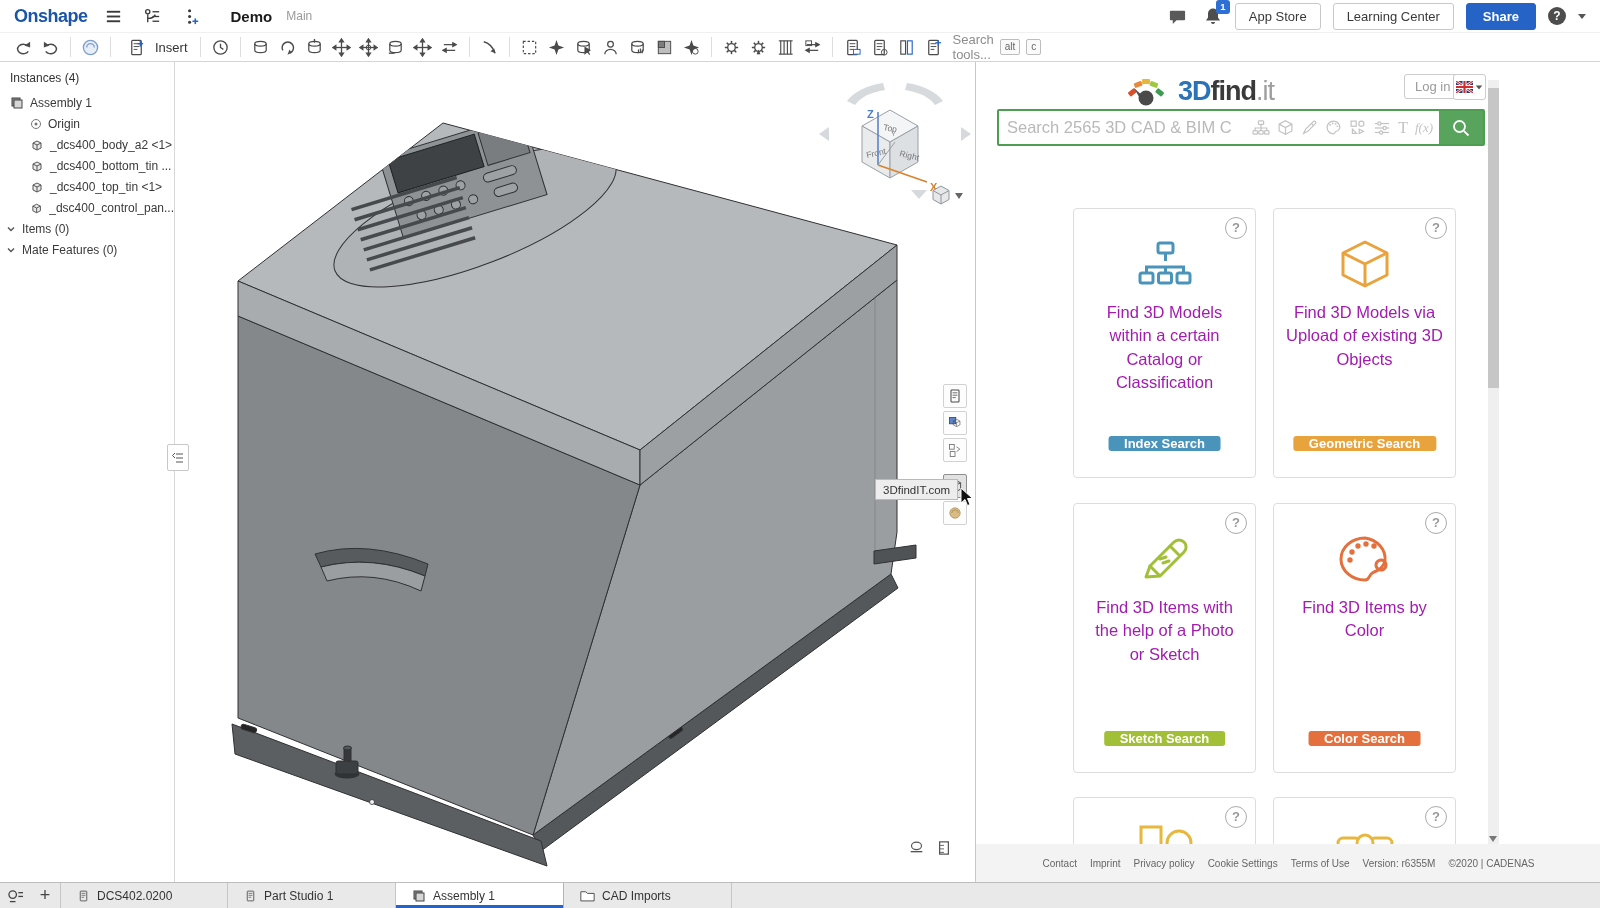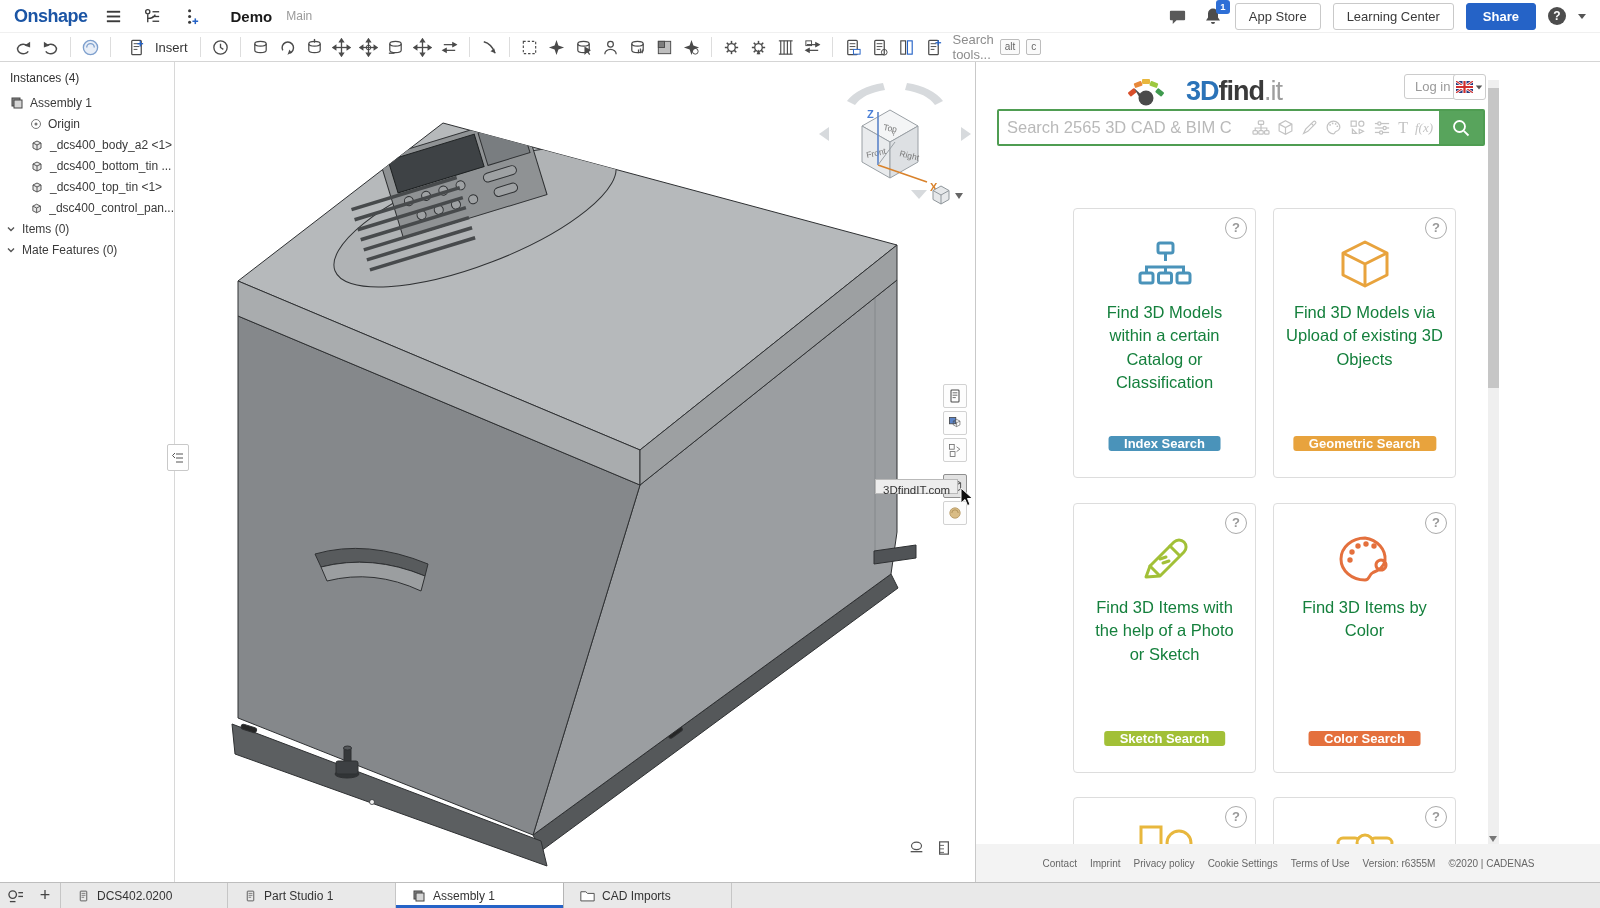--- a/index.html
+++ b/index.html
@@ -45,31 +45,31 @@
   .ind1 { padding-left:10px; } .ind2 { padding-left:30px; } .ind0 { padding-left:6px; }
 
   
   .viewport { position:absolute; left:175px; top:62px; width:800px; height:820px; background:#fff; }
   .model { position:absolute; left:0; top:0; }
   .viewcube { position:absolute; left:640px; top:8px; width:160px; height:140px; }
   .side-tools { position:absolute; left:768px; top:322px; width:26px; }
   .stool { width:24px; height:24px; border:1px solid #d2d2d2; background:#fdfdfd; border-radius:2px;
     margin-bottom:3px; display:flex; align-items:center; justify-content:center; }
   .stool.hl { background:#e2e2e2; border-color:#8f8f8f; margin-top:12px;}
-  .tooltip { position:absolute; left:700px; top:417px; height:15px; line-height:21px; background:#ededed;
+  .tooltip { position:absolute; left:700px; top:417px; height:21px; line-height:21px; background:#ededed;
     border:1px solid #b9b9b9; font-size:11.5px; color:#333; padding:0 7px; white-space:nowrap; }
   .cursor { position:absolute; left:784px; top:425px; }
   .corner-icons { position:absolute; left:733px; top:778px; display:flex; gap:12px; }
   .tree-toggle { position:absolute; left:167px; top:444px; width:22px; height:27px; background:#fff;
     border:1px solid #c9c9c9; border-radius:2px; z-index:6; display:flex; align-items:center; justify-content:center;}
 
   
   .findit { position:absolute; left:975px; top:62px; width:625px; height:820px; background:#fff;
     border-left:1px solid #c9c9c9; z-index:10; }
-  .fi-logo { position:absolute; left:150px; top:12px; display:flex; align-items:flex-end; gap:20px;}
+  .fi-logo { position:absolute; left:150px; top:12px; display:flex; align-items:flex-end; gap:12px;}
   .fi-logo-text { font-size:27px; font-weight:bold; letter-spacing:-1px; line-height:30px;}
   .lg-3d { color:#2b73b8; } .lg-find { color:#3a3a3a; } .lg-it { color:#9e9e9e; font-weight:normal;}
   .fi-login { position:absolute; left:428px; top:12px; border:1px solid #ccc; border-radius:3px;
     color:#9a9a9a; font-size:13px; padding:4px 10px; background:#fff;}
   .fi-flag { position:absolute; left:477px; top:12px; width:33px; height:26px; border:1px solid #ccc;
     border-radius:3px; background:#fff; display:flex; align-items:center; justify-content:center; gap:2px;}
   .fi-search { position:absolute; left:21px; top:47px; width:488px; height:37px; border:2px solid #4f9d52;
     border-radius:2px; display:flex; align-items:center; background:#fff;}
   .fi-search input { border:none; outline:none; flex:1; min-width:0; font-size:16.5px; color:#777;
     padding:0 0 0 8px; font-family:"Liberation Sans",sans-serif;}
@@ -81,21 +81,21 @@
     align-items:center; justify-content:center; }
   .fi-join { position:absolute; left:257px; top:93px; transform:translateX(-50%); background:#5e9fc6;
     color:#fff; border:none; border-radius:3px; font-size:13.5px; padding:6px 16px; white-space:nowrap;}
   .card { position:absolute; width:183px; height:270px; border:1px solid #ddd; border-radius:4px;
     background:#fff; text-align:center; overflow:hidden;}
   .card.partial { height:90px; }
   .qmark { position:absolute; top:8px; right:8px; width:22px; height:22px; border:1.5px solid #ababab;
     border-radius:50%; color:#999; font-size:13px; font-weight:bold; line-height:20px; text-align:center;}
   .card-icon { margin-top:26px; height:58px; display:flex; align-items:center; justify-content:center;}
   .card.partial .card-icon { margin-top:16px; }
-  .card-text { margin-top:8px; padding:0 12px; font-size:16.5px; line-height:1.42; color:#15803d;}
+  .card-text { margin-top:8px; padding:0 12px; font-size:16.5px; line-height:1.42; color:#a21caf;}
   .card-btn { position:absolute; bottom:26px; left:50%; transform:translateX(-50%); border:none;
     border-radius:3px; color:#fff; font-size:13px; font-weight:bold; padding:0 16px; white-space:nowrap;}
   .fi-scroll { position:absolute; left:512px; top:18px; width:11px; height:764px; background:#efefef;}
   .fi-thumb { position:absolute; left:0; top:8px; width:11px; height:300px; background:#c6c6c6;}
   .fi-scroll-arrow { position:absolute; left:1px; bottom:2px; width:0; height:0;
     border-left:4.5px solid transparent; border-right:4.5px solid transparent; border-top:6px solid #777;}
   .fi-footer { position:absolute; left:0; top:782px; width:625px; height:38px; background:#f3f3f3;
     display:flex; align-items:center; justify-content:center; gap:13px; font-size:10px; color:#666; z-index:3;}
   .fi-footer span { white-space:nowrap; }
 

